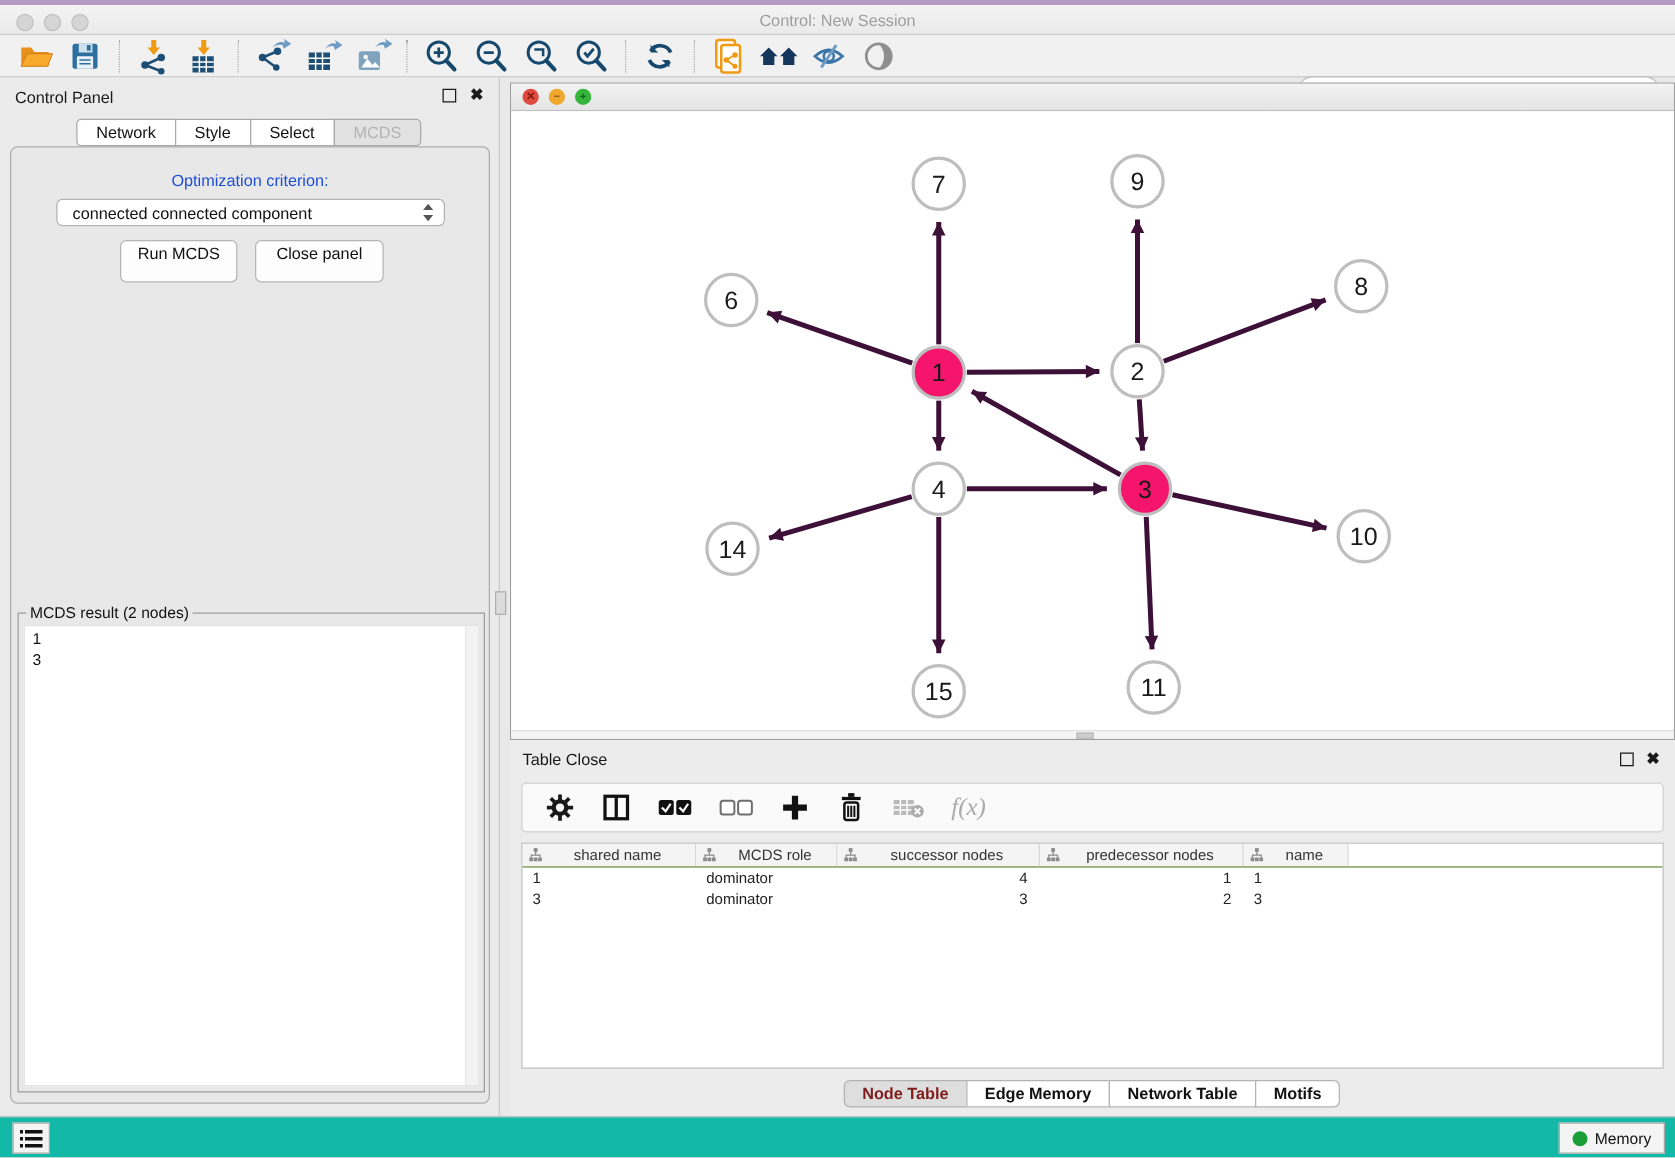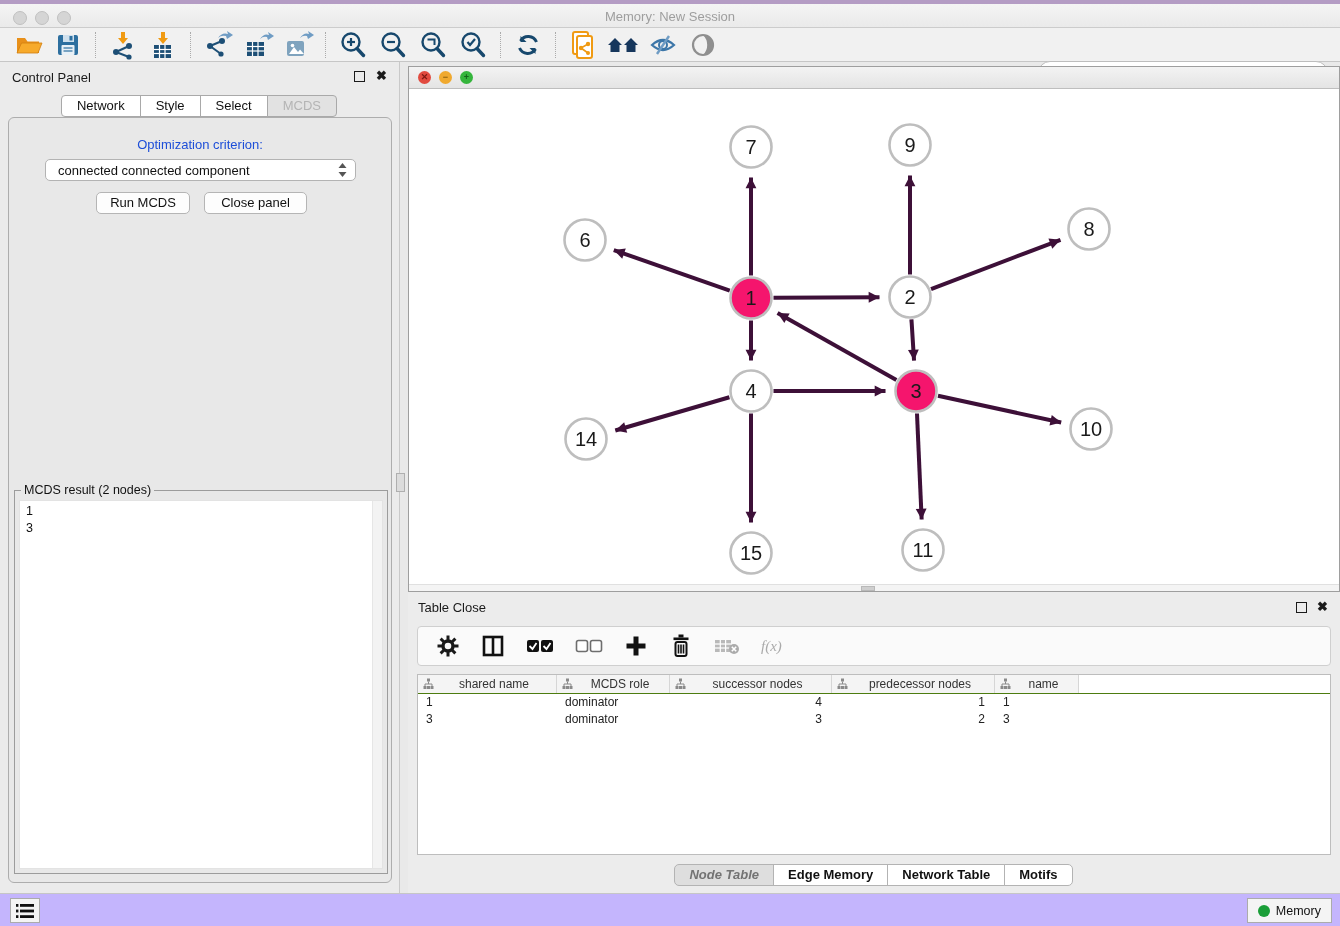--- a/index.html
+++ b/index.html
@@ -28,21 +28,21 @@
   .panel-close-icon { position:absolute; top:6px; font-size:13px; font-weight:bold; color:#1A1A1A; }
   #cp-tabs { position:absolute; left:0; top:33px; width:100%; display:flex; justify-content:center; }
   .cp-tab { height:22px; line-height:20px; padding:0 15px; font-size:13px; background:#FFF; border:1px solid #A9A9A9; margin-left:-1px; color:#111; }
   .cp-tab:first-child { border-radius:4px 0 0 4px; }
   .cp-tab:last-child { border-radius:0 4px 4px 0; }
   .cp-tab.sel { background:#E2E2E2; color:#B4B4B4; }
   #cp-box { position:absolute; left:8px; top:55px; width:384px; height:766px; border:1px solid #ADADAD; border-radius:6px; background:#E8E8E8; }
   #opt-label { position:absolute; top:19px; width:100%; text-align:center; font-size:13px; color:#1d4ed8; }
   #opt-select { position:absolute; left:36px; top:41px; width:311px; height:22px; background:#FFF; border:1px solid #B3B3B3; border-radius:5px; display:flex; align-items:center; padding:0 8px 0 12px; font-size:13px; color:#111; }
   #opt-select .spacer { flex:1; }
-  .btn { position:absolute; top:74px; height:22px; background:#FDFDFD; border:1px solid #B5B5B5; border-radius:5px; font-size:13px; color:#111; text-align:center; line-height:20px; }
+  .btn { position:absolute; top:74px; height:34px; background:#FDFDFD; border:1px solid #B5B5B5; border-radius:5px; font-size:13px; color:#111; text-align:center; line-height:20px; }
   #run-btn { left:87px; width:94px; }
   #closep-btn { left:195px; width:103px; }
   #mcds-fieldset { position:absolute; left:5px; top:372px; width:374px; height:384px; border:1px solid #9C9C9C; background:#E8E8E8; }
   #mcds-legend { position:absolute; left:6px; top:-8px; background:#E8E8E8; padding:0 3px; font-size:12.5px; color:#111; }
   #mcds-white { position:absolute; left:4px; top:9px; right:4px; bottom:4px; background:#FFF; border:1px solid #E3E3E3; }
   #mcds-result-text { position:absolute; left:0; top:0; right:10px; bottom:0; padding:2px 6px; font-size:12.5px; line-height:17px; color:#111; white-space:pre; }
   #mcds-scroll-track { position:absolute; right:0; top:0; width:10px; bottom:0; background:#F3F3F3; border-left:1px solid #E6E6E6; }
   #cp-splitter { left:396px; top:473px; width:9px; height:19px; background:#DCDCDC; border:1px solid #AFAFAF; }
 
   
@@ -53,54 +53,54 @@
   #net-canvas { position:absolute; left:0; top:22px; width:930px; height:497px; background:#FFF; }
   #net-hscroll { position:absolute; left:0; bottom:0; width:930px; height:7px; background:#F4F4F4; border-top:1px solid #E0E0E0; }
   #net-hthumb { position:absolute; left:452px; top:1px; width:14px; height:5px; background:#CFCFCF; border:1px solid #B9B9B9; }
 
   
   #table-panel { left:408px; top:592px; width:932px; height:301px; background:#ECECEC; }
   #tp-header { position:relative; height:30px; }
   #tp-title { position:absolute; left:10px; top:8px; font-size:13px; color:#1A1A1A; }
   #tp-toolbar { position:absolute; left:9px; top:34px; width:914px; height:40px; background:#FAFAFA; border:1px solid #CFCFCF; border-radius:4px; display:flex; align-items:center; padding-left:18px; gap:21px; }
   .tp-icon-btn { display:flex; align-items:center; justify-content:center; }
-  #fx-label { font-size:15px; font-style:italic; font-family:"Liberation Serif",serif; color:#AAA;text-align:right; }
+  #fx-label { font-size:20px; font-style:italic; font-family:"Liberation Serif",serif; color:#AAA;text-align:right; }
   #tbl-wrap { position:absolute; left:9px; top:82px; width:914px; height:181px; background:#FFF; border:1px solid #BDBDBD; overflow:hidden; }
   #tbl-header { display:flex; height:19px; border-bottom:1px solid #4d7c0f; }
   .th { position:relative; background:#F4F4F4; border-right:1px solid #D6D6D6; font-size:12px; color:#333; }
   .th .th-lab { position:absolute; left:14px; right:0; top:2px; text-align:center; }
   .th .tree-ic { position:absolute; left:5px; top:3px; }
   .th.filler { background:#FFF; border-right:none; flex:1; }
   .tr { display:flex; height:17px; font-size:12px; color:#222; }
   .td { padding-top:1px; }
   .td.al { padding-left:8px; text-align:left; }
   .td.ar { padding-right:10px; text-align:right; }
   #tbl-tabs { position:absolute; left:0; top:272px; width:100%; display:flex; justify-content:center; }
   .bt-tab { height:22px; line-height:20px; padding:0 14px; font-size:13px; font-weight:bold; background:#FFF; border:1px solid #B3B3B3; margin-left:-1px; color:#111; }
   .bt-tab:first-child { border-radius:5px 0 0 5px; }
   .bt-tab:last-child { border-radius:0 5px 5px 0; }
-  .bt-tab.sel { background:#DEDEDE; color:#737373;font-style:italic; }
+  .bt-tab.sel { background:#DEDEDE; color:#7f1d1d; }
 
   
-  #status-bar { left:0; top:893px; width:1340px; height:33px; background:#c4b5fd; border-top:1px solid #C6C6C6; }
+  #status-bar { left:0; top:893px; width:1340px; height:33px; background:#14b8a6; border-top:1px solid #C6C6C6; }
   #menu-btn { position:absolute; left:10px; top:4px; width:30px; height:25px; background:#F4F4F4; border:1px solid #ABABAB; display:flex; align-items:center; justify-content:center; }
   #memory-btn { position:absolute; right:8px; top:4px; height:25px; background:#F4F4F4; border:1px solid #ABABAB; display:flex; align-items:center; padding:0 10px; gap:6px; font-size:12.5px; color:#111; }
   #memory-dot { width:12px; height:12px; border-radius:50%; background:#1A9E38; }
 </style>
 </head>
 <body>
 
 <div id="root">
 
   <div id="purple-strip" class="abs"></div>
   <div id="titlebar" class="abs">
     <span class="mac-dot" style="left:13px"></span>
     <span class="mac-dot" style="left:35px"></span>
     <span class="mac-dot" style="left:57px"></span>
-    <div id="titlebar-title">Memory: New Session</div>
+    <div id="titlebar-title">Control: New Session</div>
   </div>
 
   <div id="toolbar" class="abs">
     <span class="tb-btn">
       <svg width="30" height="30" viewBox="0 0 30 30">
           <path d="M4 8 h8 l2.5 3.5 H26 V23 H4 Z" fill="#E8901A"></path>
           <path d="M4 23 L8.5 13 H29 L25 23 Z" fill="#F7AA2B" stroke="#D07E10" stroke-width="0.8"></path>
         </svg>
     </span>
     <span class="tb-btn">

